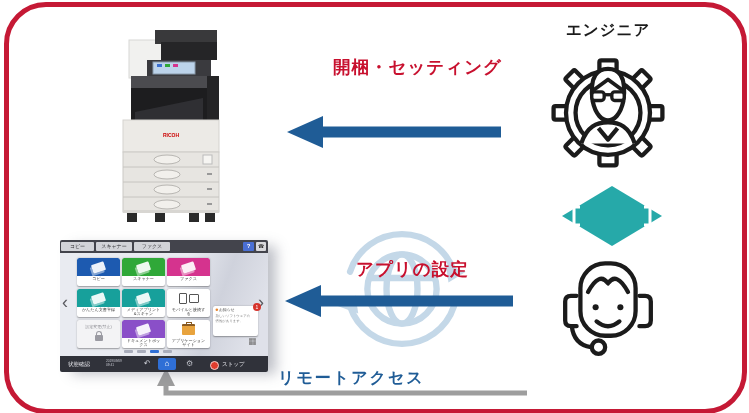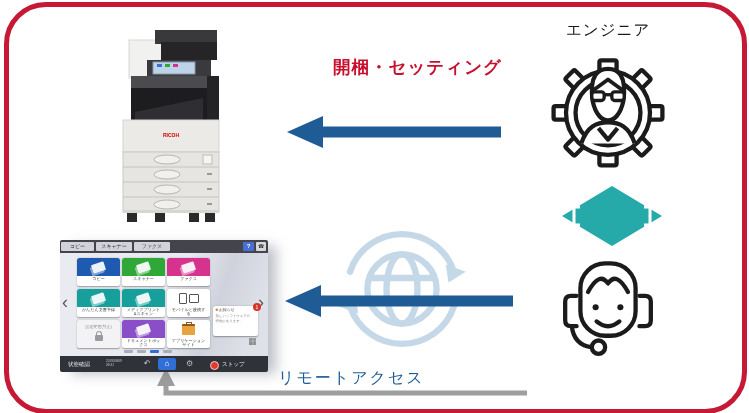--- a/index.html
+++ b/index.html
@@ -8,22 +8,22 @@
   .abs{position:absolute;}
 
   
   #frame{left:4px;top:2px;width:733px;height:402px;border:5px solid #c51935;border-radius:42px;}
 
   
   .step-red{color:#c8102e;font-weight:bold;font-size:17.5px;line-height:21px;letter-spacing:1px;}
   
   .arrow-blue{fill:#1f5c96;}
   
-  #remote-label{color:#1f5c96;font-weight:normal;font-size:16px;letter-spacing:2px;}
-  .jp-name{color:#1b1b1b;font-weight:normal;font-size:15.5px;letter-spacing:1px;}
+  #remote-label{color:#1f5c96;font-weight:bold;font-size:16px;letter-spacing:2px;}
+  .jp-name{color:#1b1b1b;font-weight:bold;font-size:15.5px;letter-spacing:1px;}
 
   
   #link-badge{left:562px;top:186px;width:100px;height:60px;}
   #link-badge .txt{position:absolute;left:0;right:0;top:19px;text-align:center;color:#fff;
                    font-weight:bold;font-size:17px;letter-spacing:1px;}
 
   
   #panel{left:60px;top:240px;width:208px;height:132px;background:#e6e8ef;border-radius:2px;
          overflow:hidden;z-index:2;box-shadow:10px 4px 12px -2px rgba(110,115,130,.45);}
   #p-header{position:absolute;left:0;top:0;width:100%;height:13px;background:#43444c;}
@@ -135,20 +135,21 @@
       <ellipse cx="79" cy="71" rx="17" ry="38"></ellipse>
       <line x1="44" y1="59" x2="114" y2="59"></line>
       <line x1="44" y1="84" x2="114" y2="84"></line>
       <path d="M 22,52 A 60,60 0 0 1 136,52"></path>
       <path d="M 136,90 A 60,60 0 0 1 22,90"></path>
     </g>
     <polygon points="127,44 149,52 130,64" fill="#c4d8e8"></polygon>
     <polygon points="31,98 9,90 28,78" fill="#c4d8e8"></polygon>
   </svg>
 
+  <div class="abs step-red" style="left:356px;top:259px;z-index:2;">アプリの設定</div>
   <svg class="abs" style="left:285px;top:285px;z-index:2;" width="228" height="32" viewBox="0 0 228 32">
     <polygon class="arrow-blue" points="0,16 36,0 36,10.5 228,10.5 228,21.5 36,21.5 36,32"></polygon>
   </svg>
 
   <div class="abs jp-name" style="left:566px;top:20px;">エンジニア</div>
   <svg class="abs" style="left:545px;top:40px;" width="126" height="140" viewBox="0 0 132 142">
     <g fill="#fff" stroke="#1b1b1b" stroke-width="4.5" stroke-linejoin="round">
       <g>
         <rect x="105" y="67" width="18" height="14" rx="2"></rect>
         <rect x="-9" y="-7" width="18" height="14" rx="2" transform="translate(99.9,107.9) rotate(45)"></rect>

